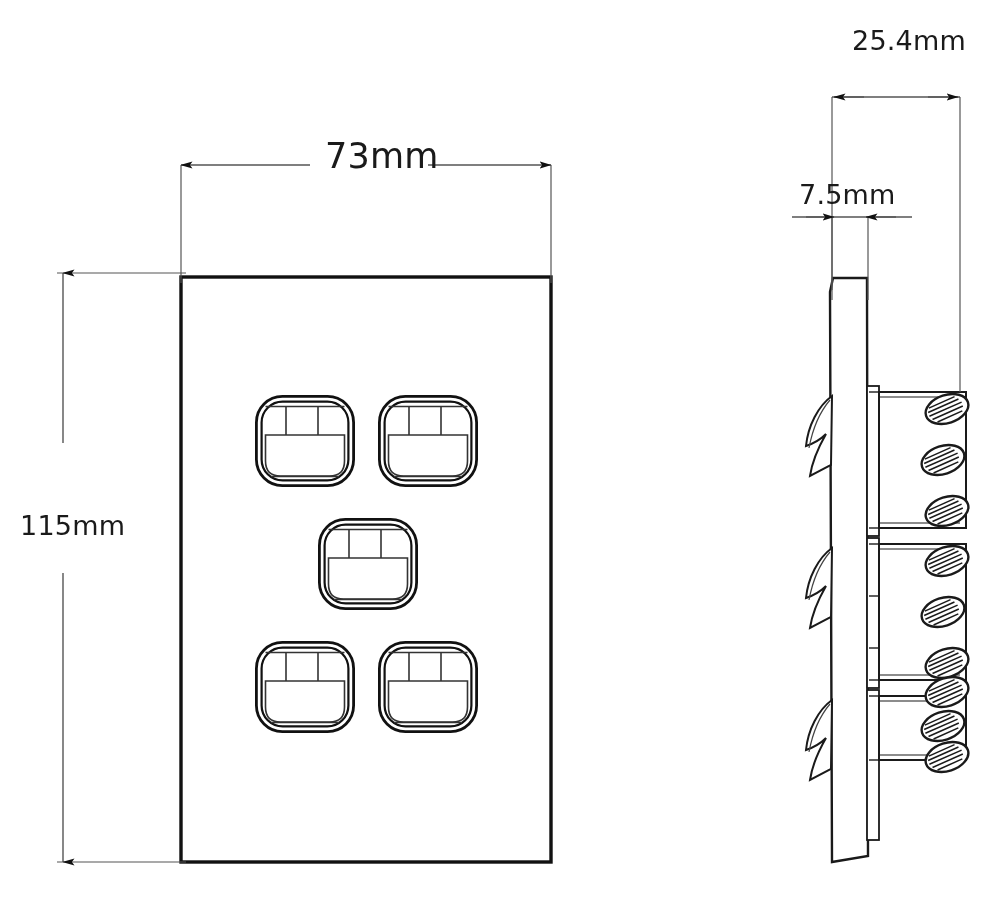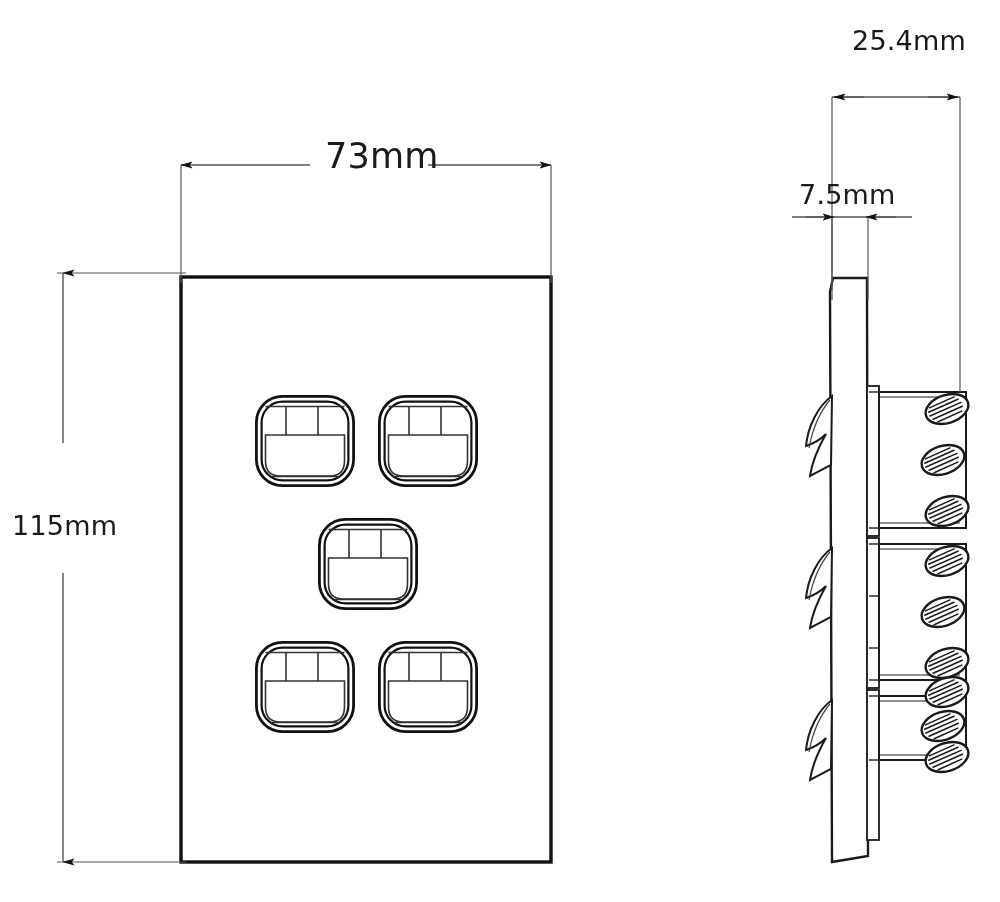--- a/index.html
+++ b/index.html
@@ -28,21 +28,21 @@
   .dim-label {
     position: absolute;
     font-family: "DejaVu Sans", sans-serif;
     font-size: 27px;
     font-weight: 400;
     color: #1a1a1a;
     white-space: nowrap;
     letter-spacing: 0.2px;
     line-height: 1;
   }
-  #label-115mm { left: 12px;  top: 512px; font-size: 27px; }
+  #label-115mm { left: 20px;  top: 512px; font-size: 27px; }
   #label-73mm  { left: 325px; top: 139px; font-size: 35px; }
   #label-254mm { left: 845px; top: 27px;  font-size: 27px; margin-left: 7px; }
   #label-75mm  { left: 799px; top: 168px; font-size: 27px; margin-top: 13px; }
 </style>
 </head>
 <body>
 
 <div id="drawing-root">
 
   <svg id="drawing-svg" viewBox="0 0 1000 902" xmlns="http://www.w3.org/2000/svg">

